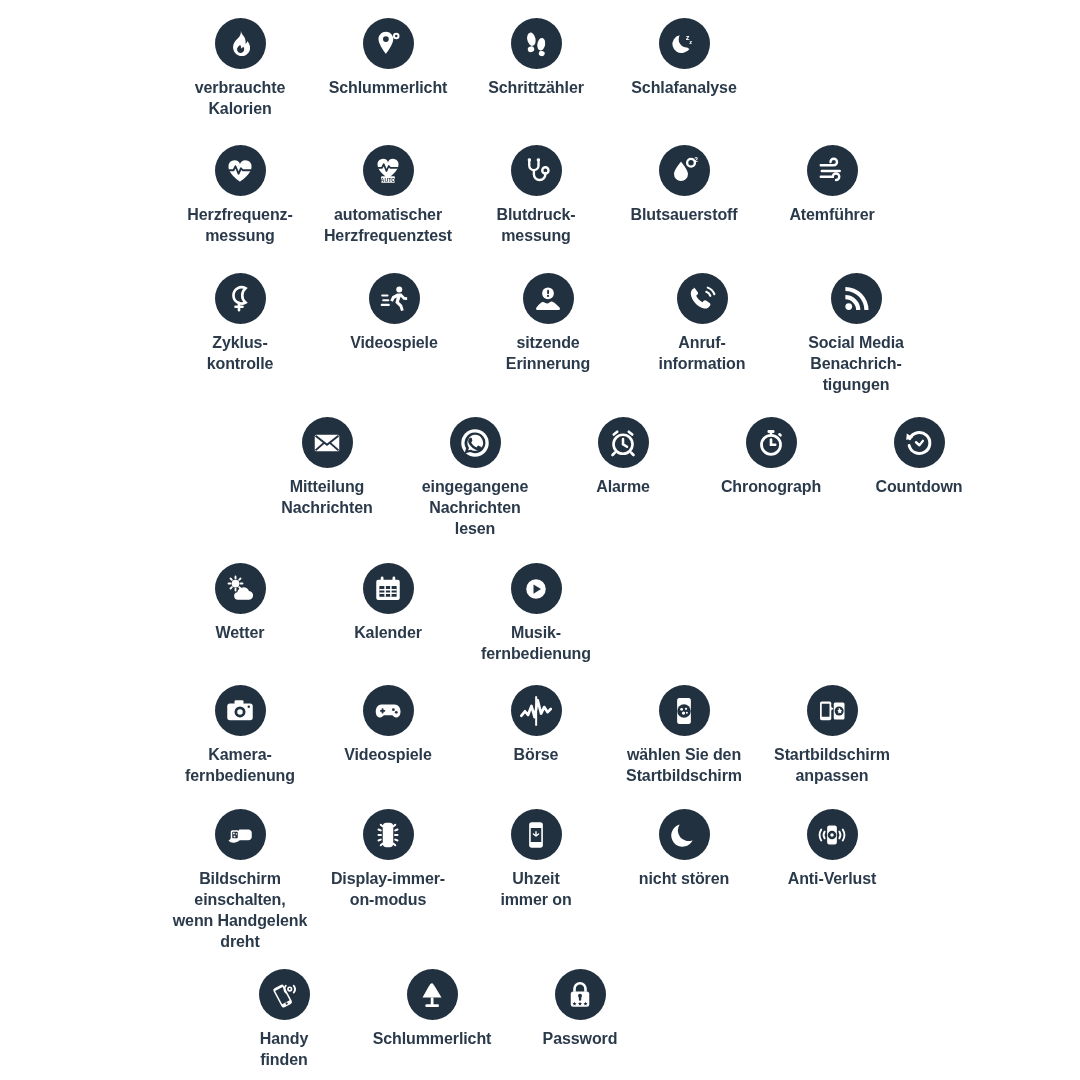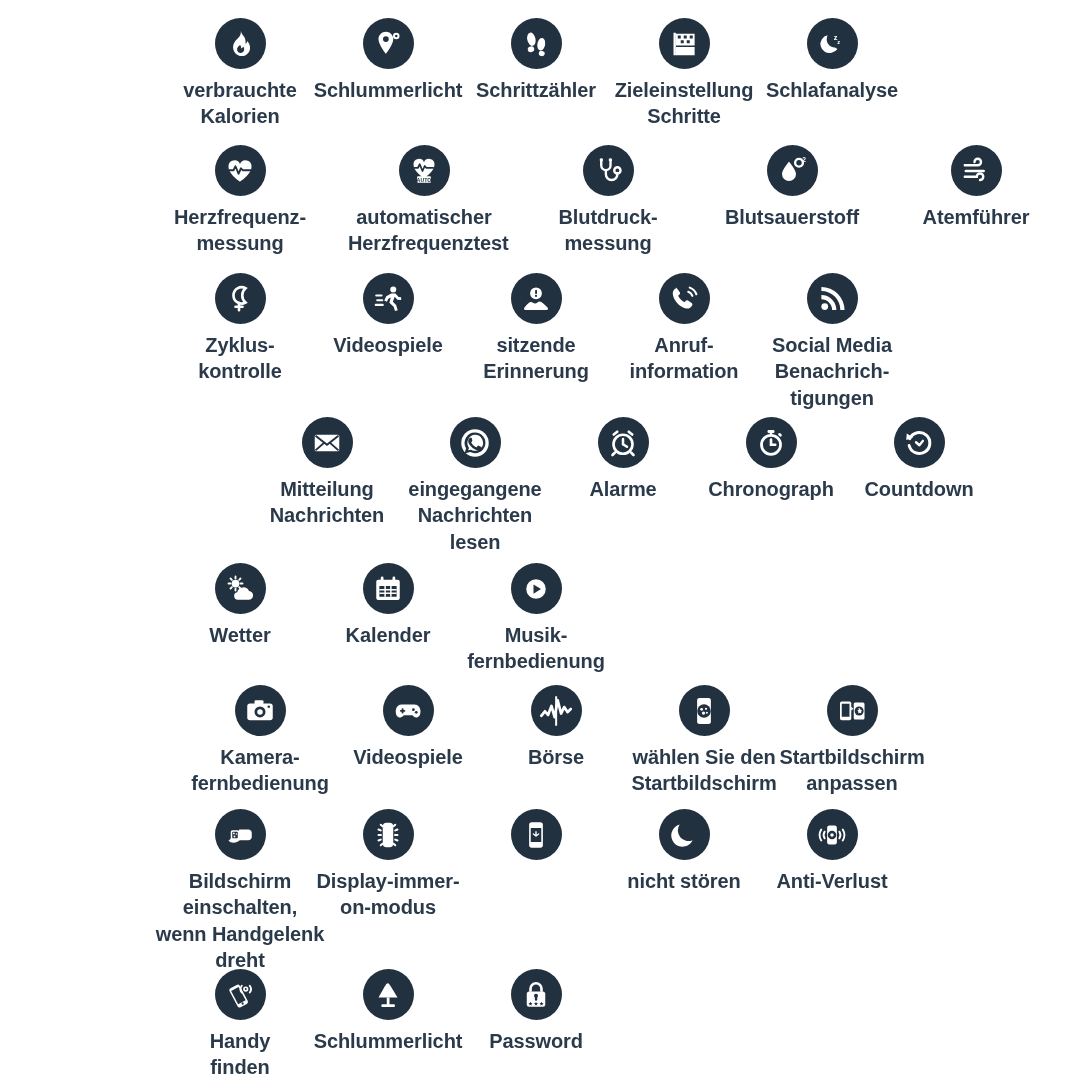--- a/index.html
+++ b/index.html
@@ -38,38 +38,38 @@
     background: #22313f;
     display: flex;
     align-items: center;
     justify-content: center;
     margin-top: 12px;
     margin-bottom: 8px;
     flex: 0 0 auto;
   }
   .icon-circle svg { display: block; }
   .cell-label {
-    font-size: 20px;
+    font-size: 16px;
     font-weight: bold;
     line-height: 1.32;
     color: #2b3a4a;
     text-align: center;
     white-space: pre-line;
     letter-spacing: -0.1px;
     width: 152px;
   }
   
   .r0 { height: 127px; }
-  .r1 { height: 128px; gap: 36px; }
-  .r2 { height: 144px; }
+  .r1 { height: 128px; }
+  .r2 { height: 144px; gap: 6px; }
   .r3 { height: 146px; justify-content: center; }
   .r4 { height: 122px; }
-  .r5 { height: 124px; margin-left: 20px; }
+  .r5 { height: 124px; }
   .r6 { height: 160px; }
-  .r7 { height: 120px; }
+  .r7 { height: 120px; margin-left: 44px; }
   .wide-label { width: 176px; }
 </style>
 </head>
 <body>
 
 <div id="feature-grid">
   <div class="grid-rows">
 
     <div class="grid-row r0">
       <div class="cell">
@@ -98,38 +98,20 @@
           <svg width="30" height="30" viewBox="0 0 24 24">
             <ellipse cx="8.3" cy="8.2" rx="3.3" ry="5.4" fill="#fff" transform="rotate(-12 8.3 8.2)"></ellipse>
             <ellipse cx="8.0" cy="16.2" rx="2.6" ry="2.3" fill="#fff" transform="rotate(-12 8 16.2)"></ellipse>
             <ellipse cx="16.2" cy="12.2" rx="3.1" ry="5.1" fill="#fff" transform="rotate(10 16.2 12.2)"></ellipse>
             <ellipse cx="16.6" cy="19.6" rx="2.4" ry="2.1" fill="#fff" transform="rotate(10 16.6 19.6)"></ellipse>
           </svg>
         </div>
         <div class="cell-label">Schrittzähler</div>
       </div>
 
-      <div class="cell">
-        <div class="icon-circle">
-          <svg width="30" height="30" viewBox="0 0 24 24">
-            <rect x="3.6" y="3" width="1.9" height="18" fill="#fff"></rect>
-            <rect x="5.5" y="3.8" width="15" height="9.4" fill="#fff"></rect>
-            <g fill="#22313f">
-              <rect x="7.0" y="5.2" width="2.4" height="2.4"></rect>
-              <rect x="11.8" y="5.2" width="2.4" height="2.4"></rect>
-              <rect x="16.6" y="5.2" width="2.4" height="2.4"></rect>
-              <rect x="9.4" y="9.0" width="2.4" height="2.4"></rect>
-              <rect x="14.2" y="9.0" width="2.4" height="2.4"></rect>
-            </g>
-            <rect x="5.5" y="14.4" width="15" height="6.6" fill="#fff"></rect>
-          </svg>
-        </div>
-        <div class="cell-label">Zieleinstellung
-Schritte</div>
-      </div>
 
       <div class="cell">
         <div class="icon-circle">
           <svg width="28" height="28" viewBox="0 0 24 24">
             <path fill="#fff" d="M14.6 15.1A7.1 7.1 0 018.3 4.6a7.6 7.6 0 103.4 14.8 7.4 7.4 0 005-3.1 7.2 7.2 0 01-2.1-1.2z"></path>
             <text x="13.5" y="8.2" font-family="Liberation Sans, sans-serif" font-size="6.4" font-weight="bold" fill="#fff">z</text>
             <text x="16.4" y="12.2" font-family="Liberation Sans, sans-serif" font-size="5" font-weight="bold" fill="#fff">z</text>
           </svg>
         </div>
         <div class="cell-label">Schlafanalyse</div>
@@ -480,20 +462,22 @@
       </div>
 
       <div class="cell">
         <div class="icon-circle">
           <svg width="30" height="30" viewBox="0 0 24 24">
             <path fill="#fff" d="M8.4 1.8h7.2c1.1 0 1.9.9 1.9 2v16.4c0 1.1-.8 2-1.9 2H8.4c-1.1 0-1.9-.9-1.9-2V3.8c0-1.1.8-2 1.9-2z"></path>
             <rect x="7.8" y="6.4" width="8.4" height="11.2" fill="#22313f"></rect>
             <path fill="none" stroke="#fff" stroke-width="1.1" stroke-linecap="round" d="M12 12.8V9.4M12 12.8l2.1-1.6M12 12.8l-2.1-1.6"></path>
           </svg>
         </div>
+        <div class="cell-label">Uhzeit
+immer on</div>
       </div>
 
       <div class="cell">
         <div class="icon-circle">
           <svg width="28" height="28" viewBox="0 0 24 24">
             <path fill="#fff" d="M19.4 16.4A9 9 0 018.3 3.1a9.6 9.6 0 1011.1 13.3z"></path>
           </svg>
         </div>
         <div class="cell-label">nicht stören</div>
       </div>

